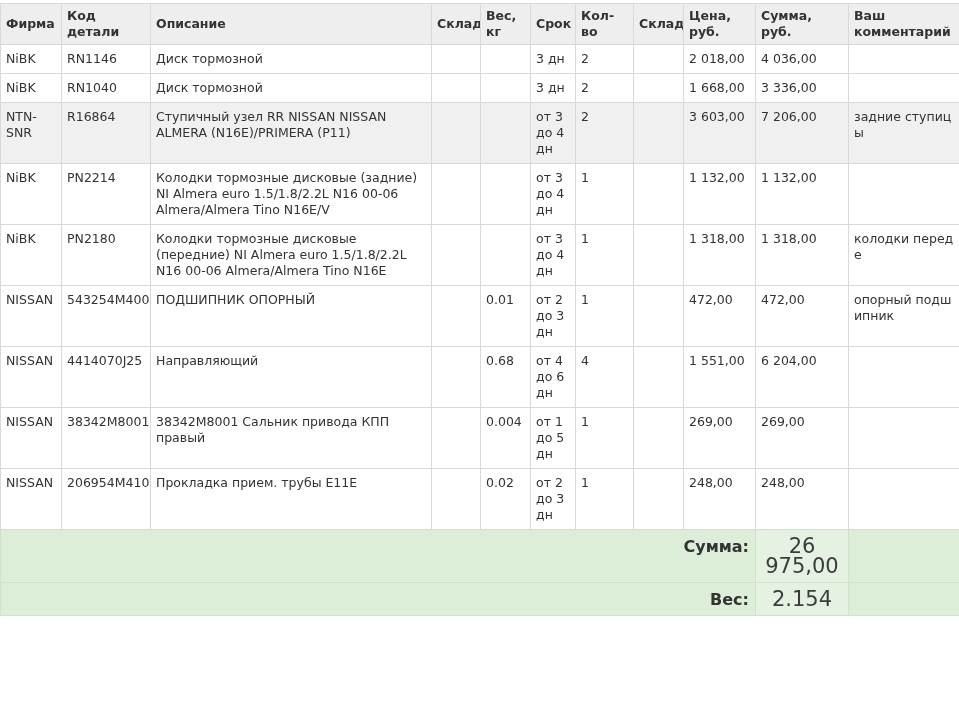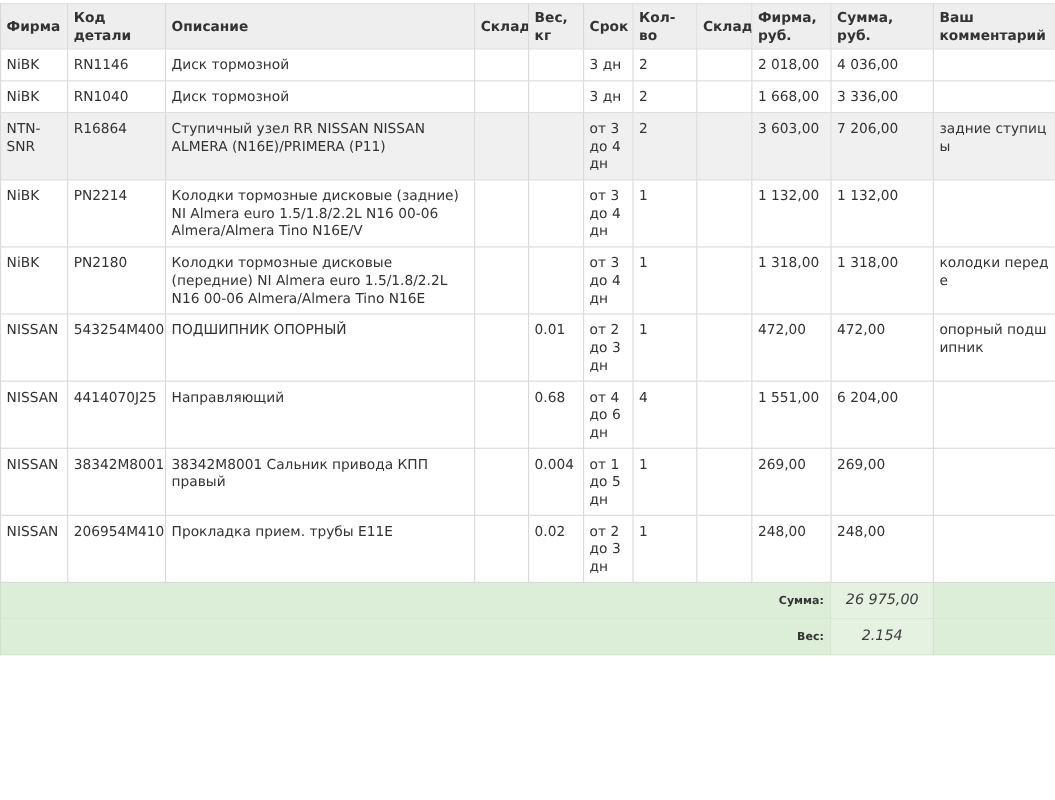--- a/index.html
+++ b/index.html
@@ -49,32 +49,31 @@
   .parts-table tr.highlighted td {
     background: var(--highlight-bg);
   }
   .parts-table tfoot td {
     background: var(--footer-bg);
     border-color: #cfe2ca;
   }
   .parts-table tfoot td.f-label {
     text-align: right;
     font-weight: bold;
-    font-size: 10px;
+    font-size: 16px;
     padding-top: 9px;
     padding-right: 6px;
   }
   .parts-table tfoot td.f-value {
     background: var(--footer-value-bg);
-    font-size: 13px;
+    font-size: 21px;
     line-height: 20px;
     text-align: center;
     color: #3c3c3c;
     padding: 6px 4px;
-    font-style: italic;
   }
 </style>
 </head>
 <body>
 
 <table class="parts-table">
   <colgroup>
       <col style="width: 61px;">
       <col style="width: 89px;">
       <col style="width: 281px;">
@@ -90,21 +89,21 @@
   <thead>
     <tr>
         <th class="col-firm">Фирма</th>
         <th class="col-code">Код детали</th>
         <th class="col-desc">Описание</th>
         <th class="col-stock1">Склад</th>
         <th class="col-weight">Вес, кг</th>
         <th class="col-term">Срок</th>
         <th class="col-qty">Кол-во</th>
         <th class="col-stock2">Склад</th>
-        <th class="col-price">Фирма, руб.</th>
+        <th class="col-price">Цена, руб.</th>
         <th class="col-sum">Сумма, руб.</th>
         <th class="col-comment">Ваш комментарий</th>
       </tr>
   </thead>
   <tbody>
       <tr>
         <td class="col-firm">NiBK</td>
         <td class="col-code">RN1146</td>
         <td class="col-desc">Диск тормозной</td>
         <td class="col-stock1"></td>

